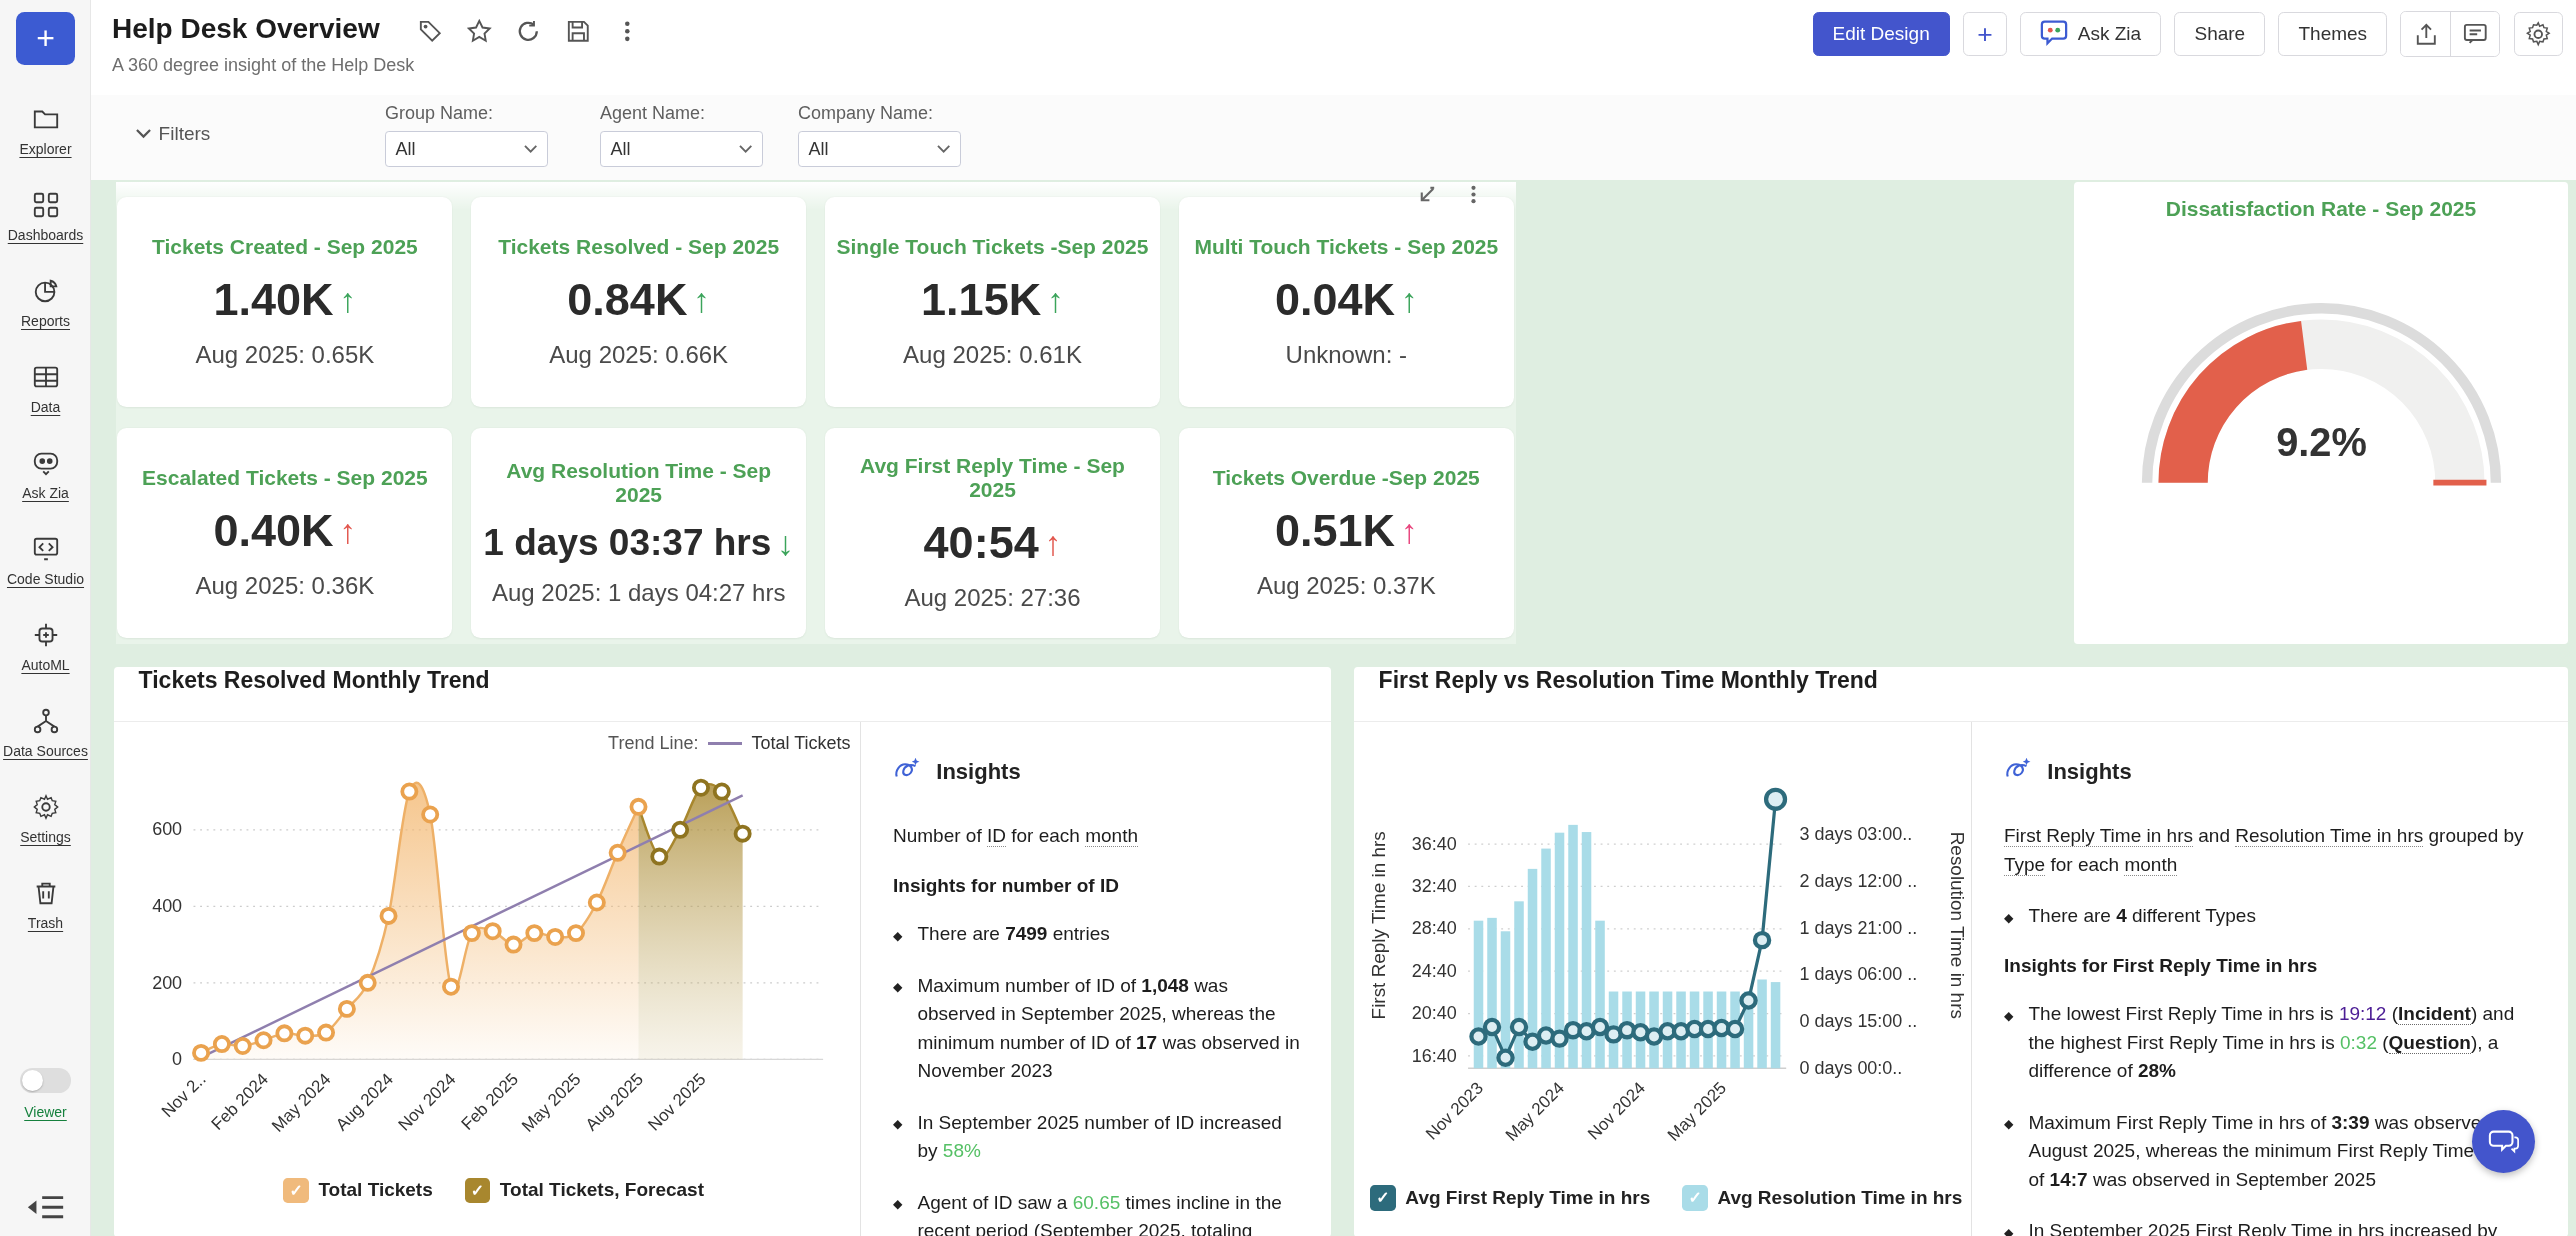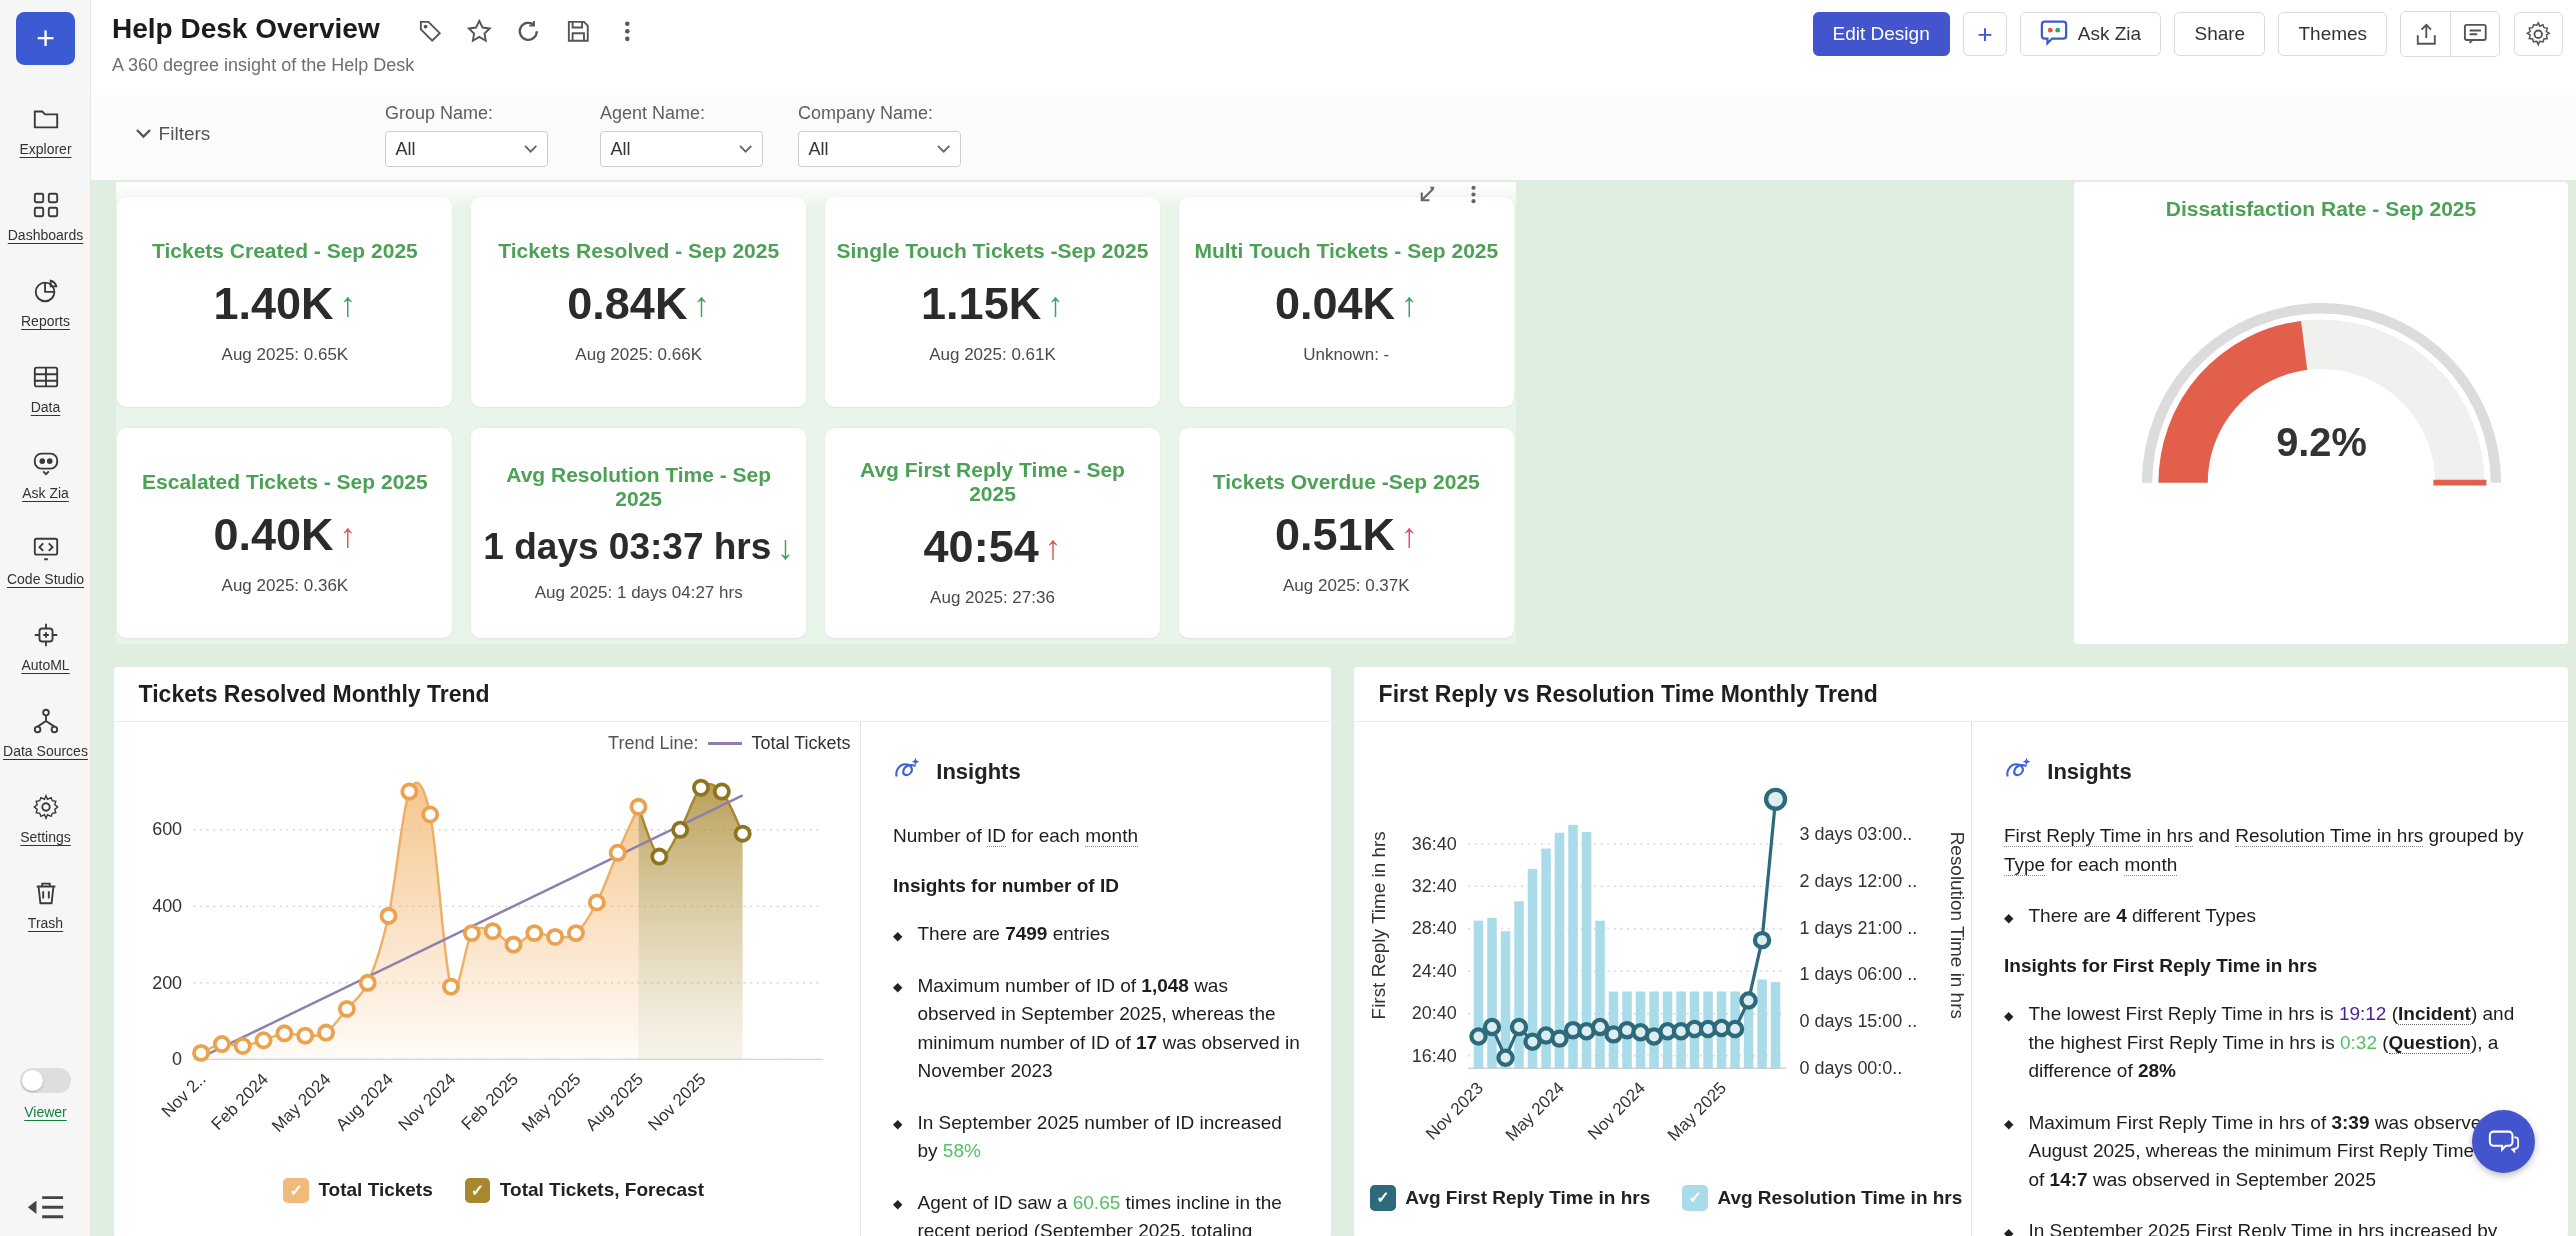--- a/index.html
+++ b/index.html
@@ -46,28 +46,28 @@
   #kpi-widget { position:absolute; left:24.6px; top:1.9px; width:1400px; height:462px; background:#e9f4ea; }
   #kpi-widget::before { content:""; position:absolute; left:0; top:0; width:100%; height:28px; background:linear-gradient(#ffffff,rgba(255,255,255,0)); }
   #widget-tools { position:absolute; top:1.9px; right:32px; display:flex; gap:24.6px; z-index:3; }
   #widget-tools .tic { width:21px; height:21px; cursor:pointer; }
   #kpi-grid { position:absolute; left:0; top:13.3px; width:100%; height:445px; display:grid; grid-template-columns:repeat(4,1fr); grid-template-rows:1fr 1fr; gap:21px 19px; padding:1.9px 1.9px; }
   .kpi-card { background:#fff; border-radius:9.5px; box-shadow:0 0.9px 1.9px rgba(60,90,60,.08); display:flex; flex-direction:column; align-items:center; justify-content:center; gap:15px; padding:9.5px; }
   .kpi-title { font-size:21px; font-weight:bold; color:#4da156; text-align:center; }
   .kpi-value { font-size:45px; font-weight:bold; color:#2b2b2b; display:flex; align-items:center; gap:5.7px; }
   .kpi-value.small { font-size:37px; }
   .kpi-arrow { font-size:34px; font-weight:bold; }
-  .kpi-sub { font-size:17px; color:#4a4a4a; }
+  .kpi-sub { font-size:24px; color:#4a4a4a; }
 
   .gauge-panel { position:absolute; top:1.9px; height:462px; background:#fff; border-radius:3.8px; }
   .gauge-title { text-align:center; margin-top:15px; font-size:21px; font-weight:bold; color:#4da156; }
   .gauge-panel svg { display:block; margin:17px auto 0; }
 
   .chart-panel { position:absolute; top:487px; height:570px; background:#fff; border-radius:3.8px; overflow:hidden; }
-  .panel-head { height:55px; display:flex; align-items:center; padding:0 24.6px; border-bottom:0.9px solid #ececec; }
+  .panel-head { height:55px; display:flex; padding:0 24.6px; border-bottom:0.9px solid #ececec; }
   .panel-title { font-size:23px; font-weight:bold; color:#1e1e1e; }
   .panel-body { display:flex; height:515px; }
   .chart-zone { position:relative; }
   .trend-legend { position:absolute; top:11.4px; right:9.5px; display:flex; align-items:center; gap:9.5px; font-size:18px; color:#555; }
   .trend-swatch { width:34px; height:2.8px; background:#8f7fae; }
   .trend-series { color:#333; }
   .legend-row { display:flex; justify-content:center; gap:32px; margin-top:1.9px; }
   .legend-item { display:flex; align-items:center; gap:9.5px; font-size:19px; font-weight:bold; color:#222; }
   .legend-box { width:25.6px; height:25.6px; border-radius:4.7px; display:flex; align-items:center; justify-content:center; color:#fff; font-size:16px; }
 

